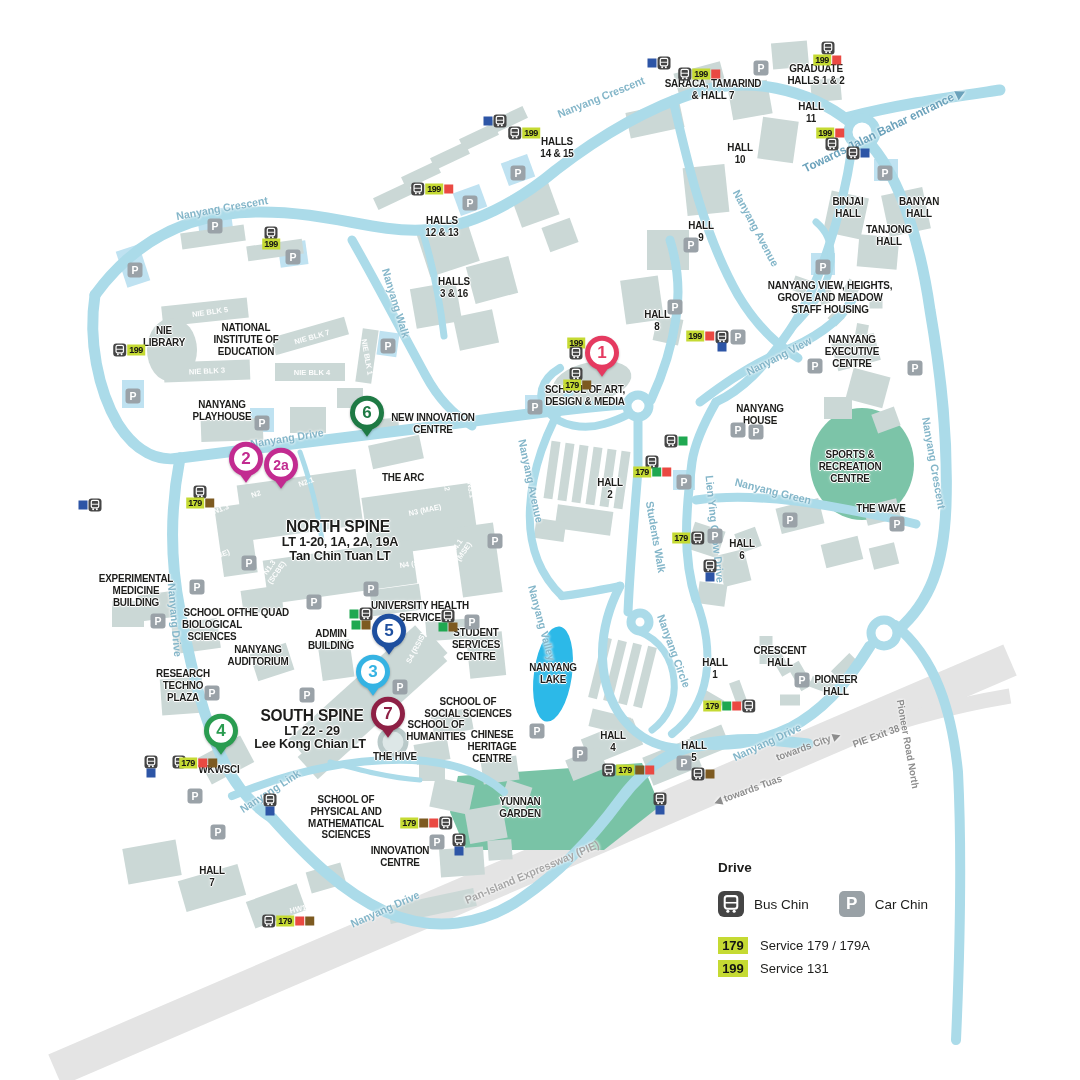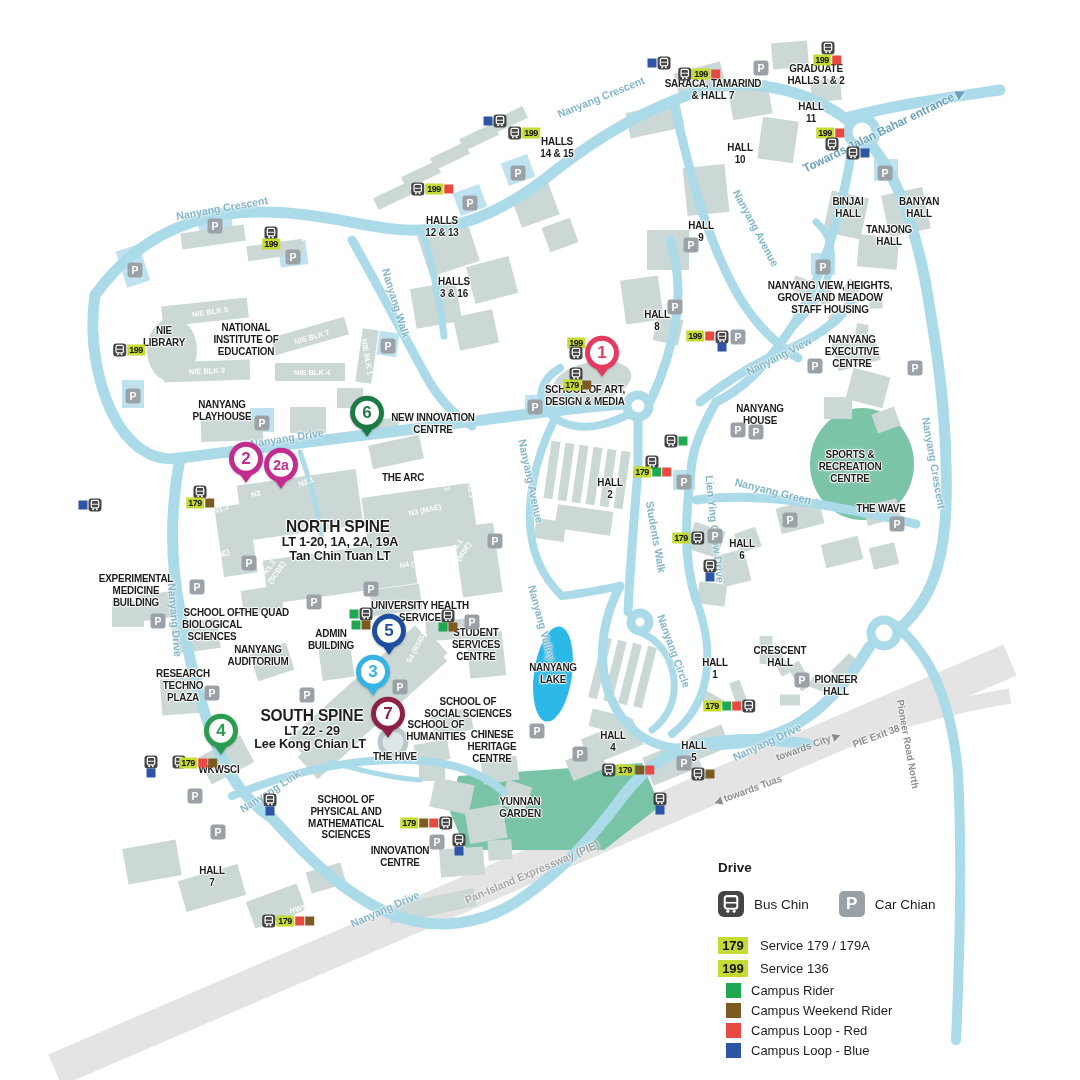--- a/index.html
+++ b/index.html
@@ -854,45 +854,27 @@
       <span class="lg-bus">
         <svg viewBox="0 0 14 14">
             <rect x="3" y="2" width="8" height="8" rx="1.6" fill="none" stroke="#fff" stroke-width="1.3"></rect>
             <line x1="3" y1="6.2" x2="11" y2="6.2" stroke="#fff" stroke-width="1"></line>
             <circle cx="5" cy="11.6" r="1" fill="#fff"></circle>
             <circle cx="9" cy="11.6" r="1" fill="#fff"></circle>
           </svg>
       </span>
       <span class="licon-label">Bus Chin</span>
       <span class="lg-cp">P</span>
-      <span class="licon-label">Car Chian</span>
+      <span class="licon-label">Car Chin</span>
     </div>
     <div id="legend-services">
         <div class="lrow svc">
           <span class="lgb">179</span>
           <span class="ltxt">Service 179 / 179A</span>
         </div>
         <div class="lrow svc">
           <span class="lgb">199</span>
-          <span class="ltxt">Service 136</span>
-        </div>
-      </div>
-    <div id="legend-routes">
-        <div class="lrow">
-          <span class="lgq" style="background: rgb(31, 168, 81);"></span>
-          <span class="ltxt">Campus Rider</span>
-        </div>
-        <div class="lrow">
-          <span class="lgq" style="background: rgb(125, 90, 32);"></span>
-          <span class="ltxt">Campus Weekend Rider</span>
-        </div>
-        <div class="lrow">
-          <span class="lgq" style="background: rgb(234, 73, 66);"></span>
-          <span class="ltxt">Campus Loop - Red</span>
-        </div>
-        <div class="lrow">
-          <span class="lgq" style="background: rgb(45, 85, 166);"></span>
-          <span class="ltxt">Campus Loop - Blue</span>
+          <span class="ltxt">Service 131</span>
         </div>
       </div>
   </div>
 
 </div>
 
 </body></html>

